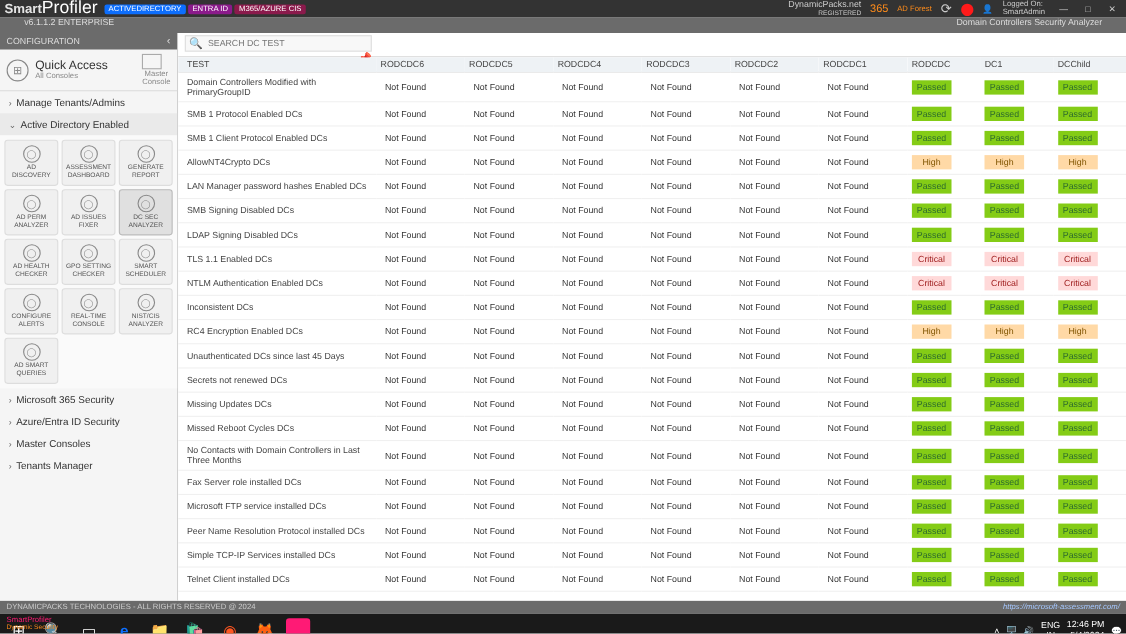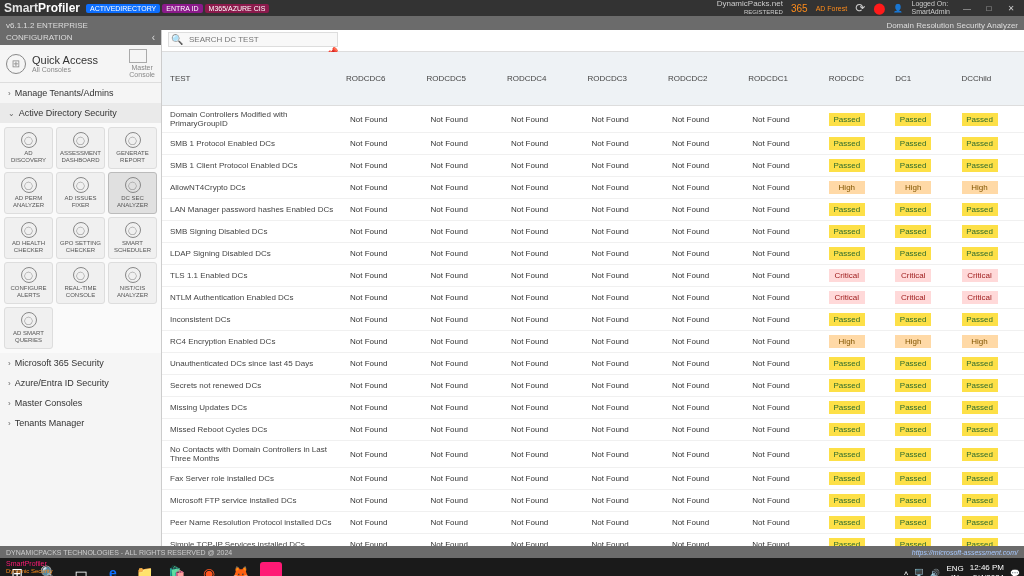--- a/index.html
+++ b/index.html
@@ -1,30 +1,30 @@
 <!DOCTYPE html>
 <html><head>
 <meta charset="utf-8">
 <style>
 *{margin:0;padding:0;box-sizing:border-box;font-family:"Segoe UI",Arial,sans-serif}
 body{width:1024px;height:576px;overflow:hidden;background:#fff;font-size:10px;position:relative}
 .titlebar{height:16px;background:#333;color:#fff;display:flex;align-items:center;padding:0 4px;font-size:9px}
 .titlebar .brand{color:#e5e5e5;font-weight:bold;font-size:12px}
-.titlebar .brand2{color:#fff;font-weight:bold;font-size:12px}
+.titlebar .brand2{color:#fff;font-weight:normal;font-size:16px}
 .titlebar .badges{display:flex;gap:2px;margin-left:6px}
 .titlebar .badge{padding:1px 4px;font-size:7px;color:#fff;border-radius:2px}
 .titlebar .badge.b1{background:#0d6efd}
 .titlebar .badge.b2{background:#8b1a8b}
 .titlebar .badge.b3{background:#8b1a4c}
 .titlebar .spacer{flex:1}
 .titlebar .right{display:flex;align-items:center;gap:8px;font-size:8px;color:#ccc}
 .titlebar .num365{color:#ff8c1a;font-size:10px}
 .titlebar .wc{display:flex;gap:4px}
 .titlebar .wc span{width:18px;text-align:center;cursor:pointer}
-.subbar{height:14px;background:#6b6b6b;color:#ddd;display:flex;align-items:flex-end;padding:0 6px;font-size:8px}
+.subbar{height:14px;background:#6b6b6b;color:#ddd;display:flex;align-items:flex-start;padding:0 22px;font-size:8px}
 .subbar .spacer{flex:1}
 .main{display:flex;height:516px}
 .sidebar{width:162px;background:#f5f5f5;border-right:1px solid #ccc;display:flex;flex-direction:column}
 .config-hdr{background:#6b6b6b;color:#ddd;font-size:8px;padding:2px 6px;display:flex;justify-content:space-between;align-items:center}
 .config-hdr .coll{cursor:pointer;font-size:10px}
 .qa-row{display:flex;align-items:center;padding:4px 6px;border-bottom:1px solid #ddd;gap:6px}
 .qa-row .ic{width:20px;height:20px;border:1.5px solid #888;border-radius:50%;display:flex;align-items:center;justify-content:center;font-size:10px;color:#888}
 .qa-row .lbl{flex:1;font-size:11px;color:#333}
 .qa-row .mc{text-align:center;font-size:7px;color:#888;cursor:pointer}
 .menu-item{padding:5px 8px;font-size:9px;color:#333;cursor:pointer;display:flex;align-items:center;gap:4px}
@@ -43,27 +43,27 @@
 .search-row input{flex:1;border:none;background:transparent;font-size:8px;padding:2px;outline:none}
 .type-row{font-size:8px;color:#888;padding-left:2px}
 .tb-right{display:flex;align-items:center;gap:8px}
 .sel-label{font-size:7px;color:#ff8c1a;text-align:right;line-height:8px}
 .run-select{border:1px solid #ccc;padding:2px 4px;font-size:8px;display:flex;align-items:center;gap:6px;min-width:110px;cursor:pointer}
 .run-select .dd{font-size:7px;color:#888}
 .tb-btn{text-align:center;font-size:7px;color:#666;cursor:pointer;line-height:8px}
 .tb-btn .bic{width:18px;height:14px;border:1px solid #aaa;margin:0 auto 2px;border-radius:2px}
 .table-wrap{flex:1;overflow:auto;border-top:1px solid #ddd;margin-top:2px}
 table{border-collapse:collapse;font-size:8px;width:100%}
-th{background:#eef2f5;padding:22px 4px;text-align:left;font-weight:normal;color:#444;position:sticky;top:0;border-bottom:1px solid #ddd}
+th{background:#eef2f5;padding:2px 4px;text-align:left;font-weight:normal;color:#444;position:sticky;top:0;border-bottom:1px solid #ddd}
 th:first-child{padding-left:8px;width:180px}
 td{padding:4px;color:#333;border-bottom:1px solid #f0f0f0}
 td:first-child{padding-left:8px;color:#444}
 .cell{padding:2px 4px;display:inline-block;font-size:8px;min-width:36px;text-align:center}
 .cell.nf{color:#333}
-.cell.passed{background:#fde047;color:#2d6b2d}
+.cell.passed{background:#84cc16;color:#2d6b2d}
 .cell.high{background:#ffd9a6;color:#805500}
 .cell.critical{background:#ffd9d9;color:#a02020}
 .logo-footer{position:absolute;bottom:2px;left:6px;font-size:7px;color:#ff1a75}
 .logo-footer .sub{color:#ff8c1a;font-size:6px}
 .footerbar{height:12px;background:#6b6b6b;color:#ccc;font-size:7px;display:flex;align-items:center;padding:0 6px}
 .footerbar .spacer{flex:1}
 .footerbar .link{color:#a6c8ff;font-style:italic}
 .taskbar{height:30px;background:#1a1a1a;display:flex;align-items:center;padding:0 4px;gap:6px}
 .taskbar .tb-ic{width:26px;height:26px;display:flex;align-items:center;justify-content:center;font-size:14px;color:#fff;cursor:pointer}
 .taskbar .tb-ic.win{color:#fff}
@@ -101,21 +101,21 @@
       <span>—</span>
       <span>□</span>
       <span>✕</span>
     </div>
   </div>
 </div>
 
 <div class="subbar">
   <span>v6.1.1.2  ENTERPRISE</span>
   <div class="spacer"></div>
-  <span>Domain Resolution Security Analyzer</span>
+  <span>Domain Controllers Security Analyzer</span>
 </div>
 
 <div class="main">
   <div class="sidebar">
     <div class="config-hdr">
       <span>CONFIGURATION</span>
       <span class="coll">‹</span>
     </div>
     <div class="qa-row">
       <div class="ic">⊞</div>
@@ -125,21 +125,21 @@
         </div>
       <div class="mc"><div style="width:18px;height:14px;border:1px solid #aaa;margin-bottom:1px"></div><span style="white-space:pre-line">Master
 Console</span></div>
     </div>
     <div class="menu-item">
         <span class="ch">›</span>
         <span>Manage Tenants/Admins</span>
       </div>
     <div class="menu-item active">
         <span class="ch">⌄</span>
-        <span>Active Directory Security</span>
+        <span>Active Directory Enabled</span>
       </div>
     <div class="tile-grid" id="tile-grid">
         <div class="tile">
           <div class="tic">◯</div>
           <div class="tl" style="white-space:pre-line">AD
 DISCOVERY</div>
         </div>
         <div class="tile">
           <div class="tic">◯</div>
           <div class="tl" style="white-space:pre-line">ASSESSMENT

